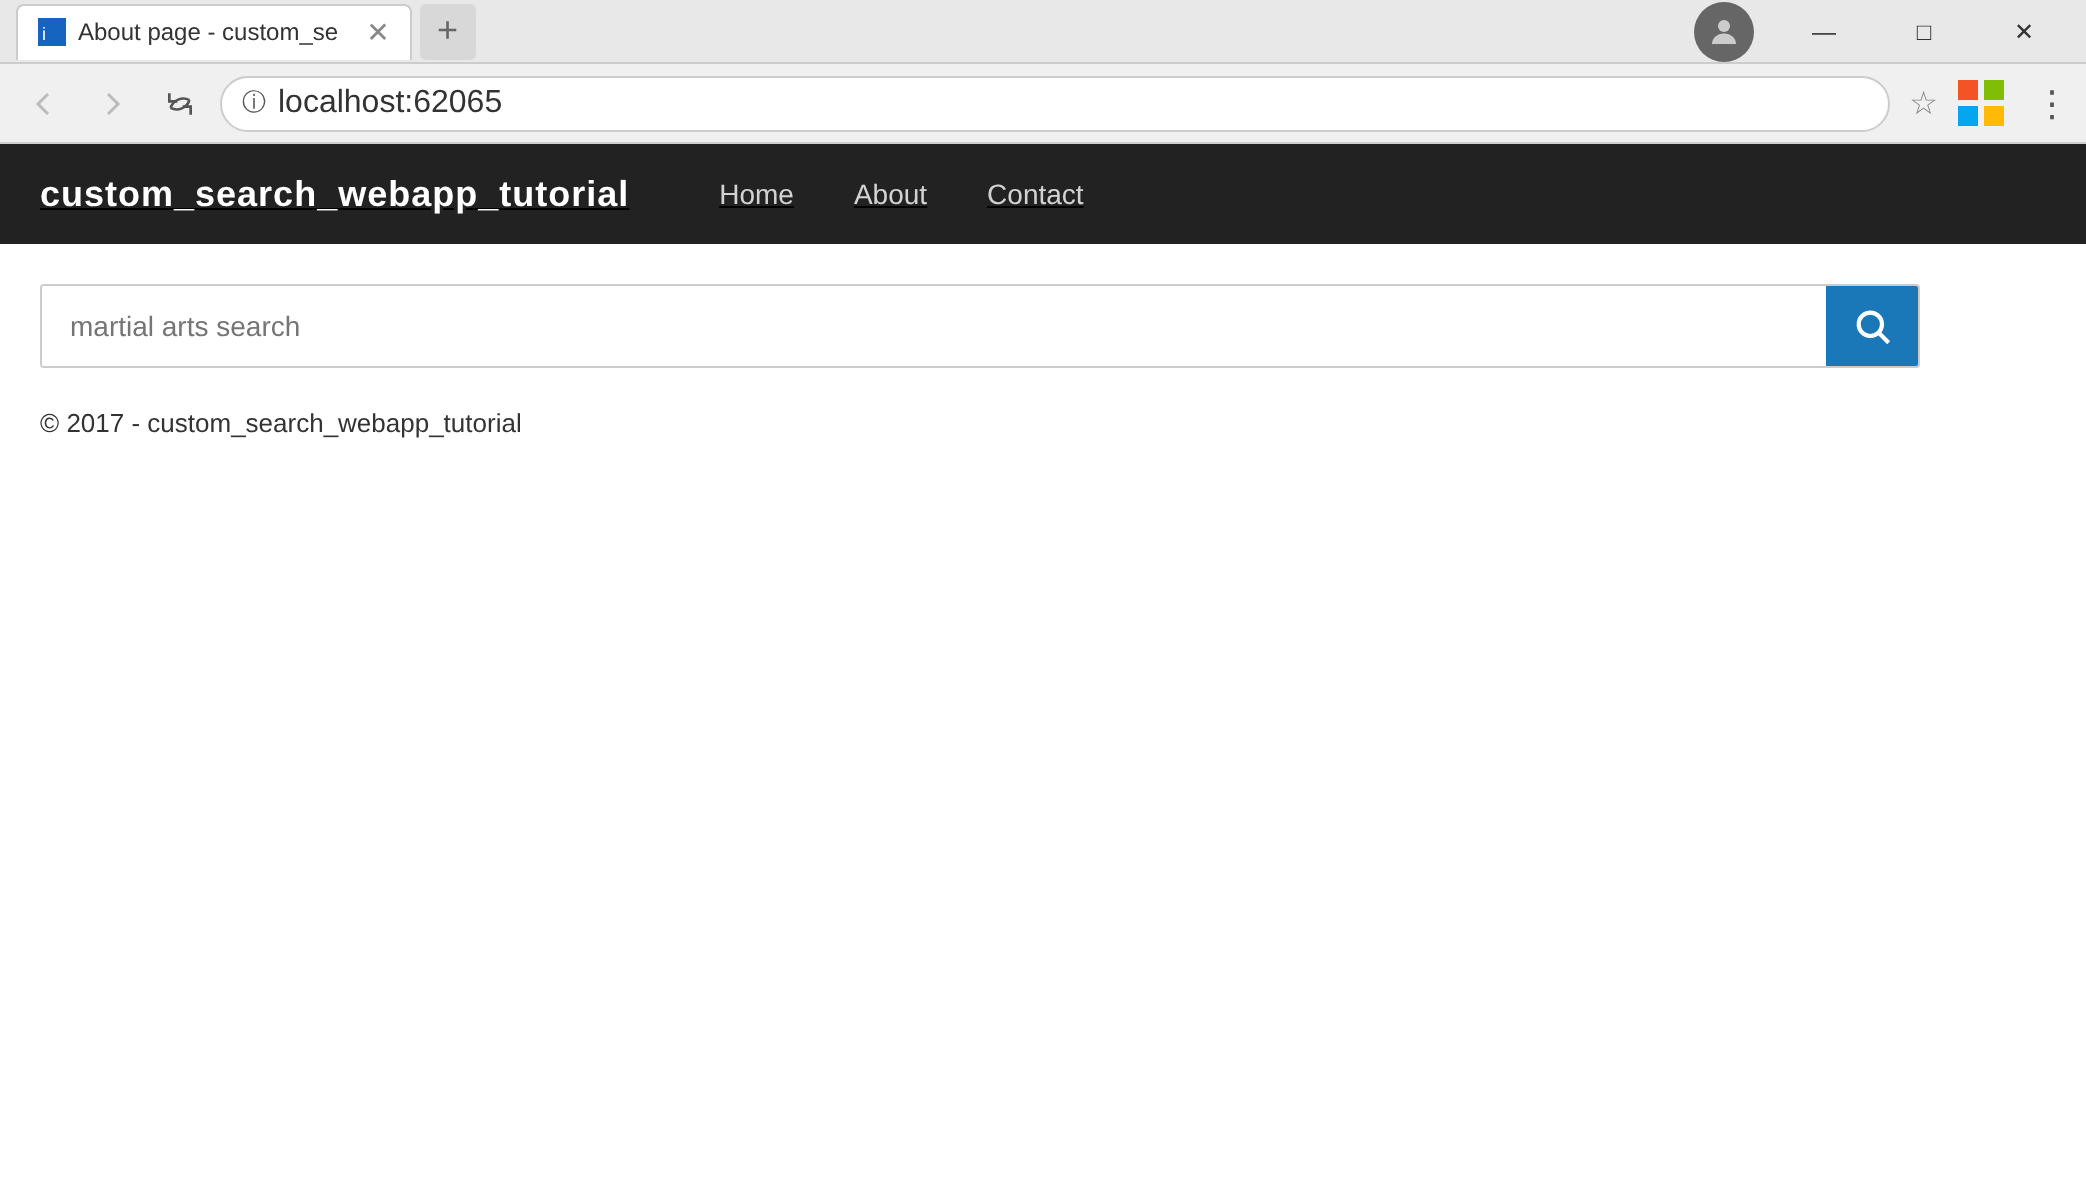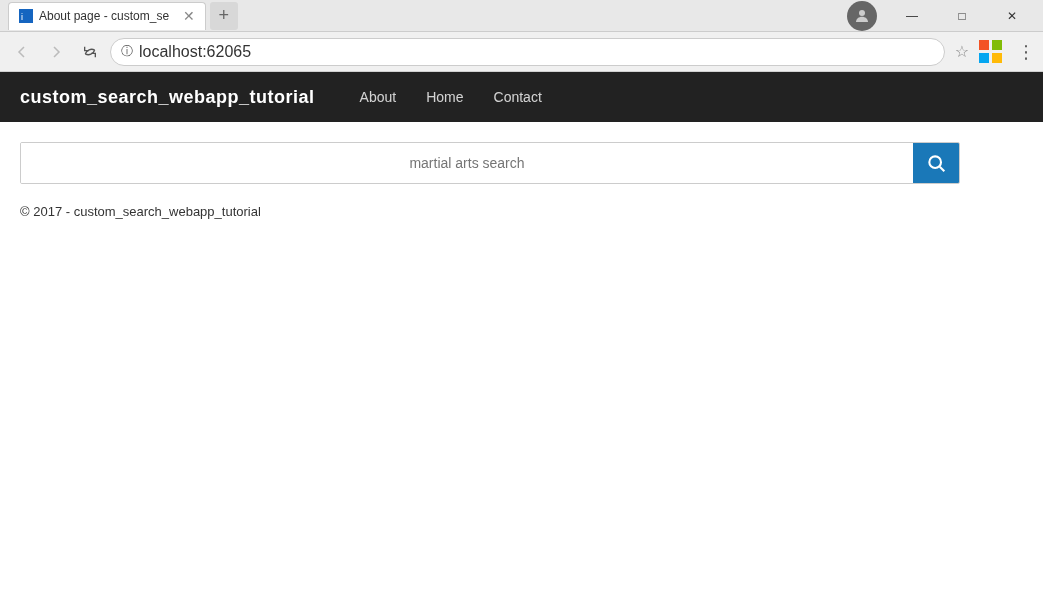--- a/index.html
+++ b/index.html
@@ -33,31 +33,31 @@
     .windows-btn span:nth-child(1) { background: #f35325; }
     .windows-btn span:nth-child(2) { background: #81bc06; }
     .windows-btn span:nth-child(3) { background: #05a6f0; }
     .windows-btn span:nth-child(4) { background: #ffba08; }
     .more-btn { font-size: 18px; color: #555; cursor: pointer; margin-left: 4px; }
 
     
     .webpage { flex: 1; background: #fff; display: flex; flex-direction: column; overflow: hidden; }
 
     
-    .navbar { background: #222; height: 50px; display: flex; align-items: center; padding: 0 20px; gap: 30px; }
+    .navbar { background: #222; height: 50px; display: flex; align-items: center; padding: 0 20px; gap: 30px; text-decoration: underline; }
     .navbar-brand { color: #fff; font-size: 18px; font-weight: bold; letter-spacing: 0.5px; }
     .navbar-links { display: flex; gap: 0; }
     .nav-link { color: rgba(255,255,255,0.8); font-size: 14px; padding: 0 15px; height: 50px; display: flex; align-items: center; cursor: pointer; text-decoration: none; }
 
     
     .main-content { padding: 20px; flex: 1; }
 
     
     .search-container { display: flex; margin-bottom: 20px; border: 1px solid #ccc; border-radius: 2px; overflow: hidden; max-width: 940px; }
-    .search-input { flex: 1; height: 40px; border: none; outline: none; padding: 0 14px; font-size: 14px; color: #555; text-align: center; }
+    .search-input { flex: 1; height: 40px; border: none; outline: none; padding: 0 14px; font-size: 14px; color: #555; }
     .search-btn { width: 46px; height: 40px; background: #1a78b8; border: none; cursor: pointer; display: flex; align-items: center; justify-content: center; color: #fff; font-size: 18px; }
 
     
     .footer-text { font-size: 13px; color: #333; }
   </style>
 </head>
 <body>
 
 <div class="browser-frame">
 
@@ -124,22 +124,22 @@
       <span></span>
     </div>
     <span class="more-btn">⋮</span>
   </div>
 
   <div class="webpage">
 
     <nav class="navbar">
       <span class="navbar-brand">custom_search_webapp_tutorial</span>
       <div class="navbar-links">
+        <a class="nav-link">Home</a>
         <a class="nav-link">About</a>
-        <a class="nav-link">Home</a>
         <a class="nav-link">Contact</a>
       </div>
     </nav>
 
     <div class="main-content">
       <div class="search-container">
         <input class="search-input" type="text" placeholder="martial arts search" style="">
         <button class="search-btn">
           <svg width="20" height="20" viewBox="0 0 24 24" fill="none" stroke="white" stroke-width="2.5">
             <circle cx="11" cy="11" r="7"></circle>

